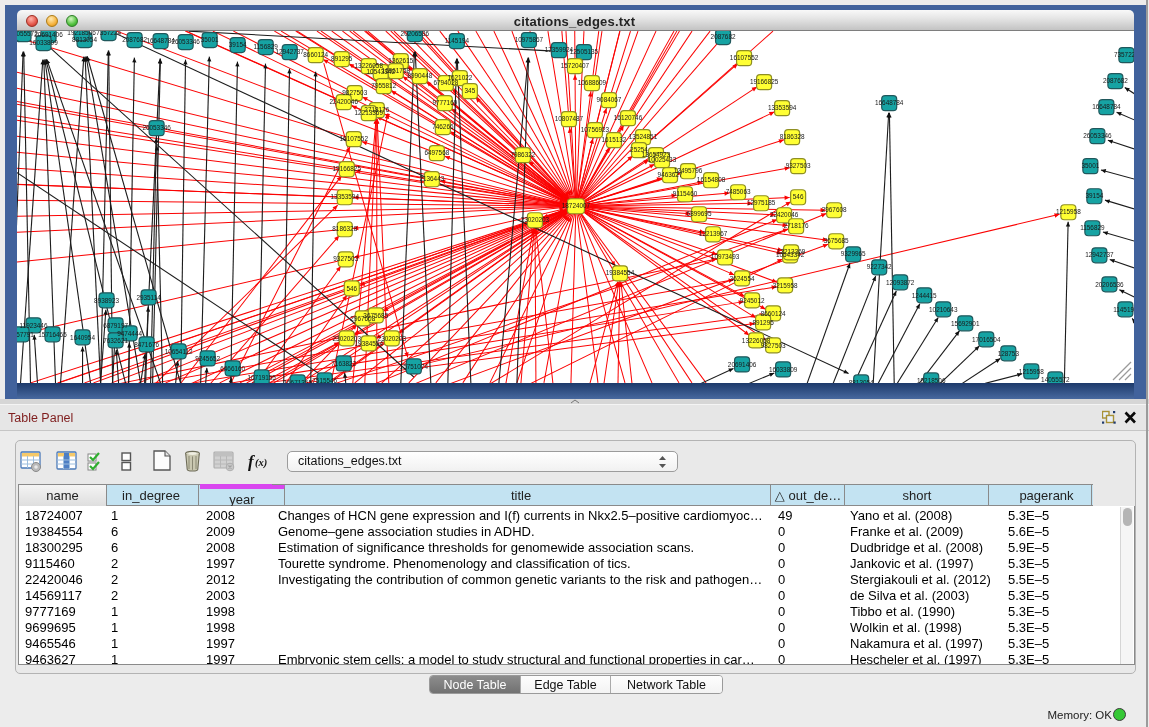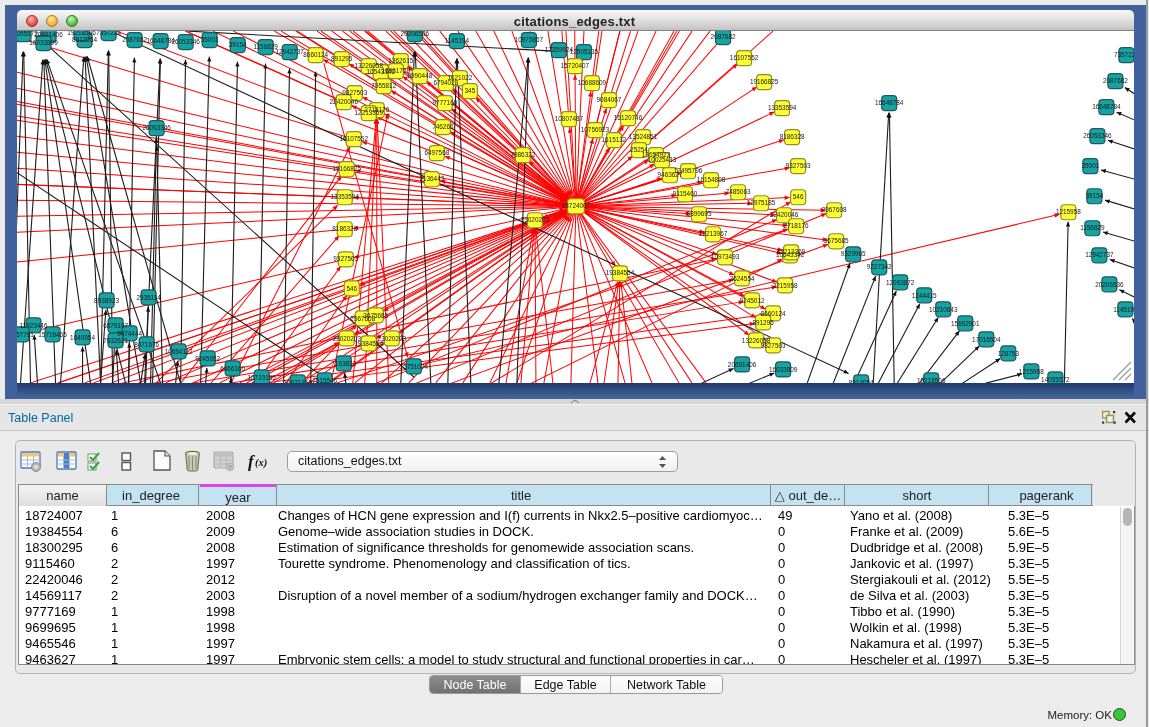--- a/index.html
+++ b/index.html
@@ -754,21 +754,21 @@
       </g>
     </svg>
 </div>
 <div class="abs frbottom"></div>
 <div class="abs splitter">
     <svg width="10" height="5" style="position:absolute;left:570px;top:0">
       <path d="M1 4L5 1L9 4" fill="none" stroke="#777" stroke-width="1"></path>
     </svg>
   </div>
 <div class="abs tpbar">
-    <span style="position:absolute;left:8px;top:6px;font-size:12.5px;color:#0369a1">Table Panel</span>
+    <span style="position:absolute;left:8px;top:6px;font-size:12.5px;color:#7f1d1d">Table Panel</span>
 <svg width="15" height="15" style="position:absolute;left:1102px;top:5px">
       <rect x="0.5" y="1.5" width="6.5" height="6.5" fill="#e8f0fa" stroke="#a89136" stroke-width="1.4"></rect>
       <rect x="4.5" y="5.5" width="7" height="7" fill="#e8f0fa" stroke="#a89136" stroke-width="1.4"></rect>
       <rect x="11" y="1" width="2.2" height="2.2" fill="#1e3a6e"></rect>
       <rect x="0" y="11.5" width="2.2" height="2.2" fill="#1e3a6e"></rect>
       <rect x="11.5" y="11.5" width="2.2" height="2.2" fill="#1e3a6e"></rect>
     </svg>
 <svg width="13" height="13" style="position:absolute;left:1124px;top:6px">
       <path d="M1.5 1.5L11 11.5M11 1.5L1.5 11.5" stroke="#0a0a0a" stroke-width="2.6"></path>
     </svg>
@@ -829,40 +829,40 @@
 <text x="7" y="14" font-size="10.5" font-style="italic" font-weight="bold" font-family="Liberation Serif,serif">(x)</text>
 </g>
 </svg>
 <div class="abs combo">citations_edges.txt<svg width="9" height="14" style="position:absolute;right:10px;top:3px">
       <path d="M1 5L4.5 1L8 5Z" fill="#555"></path>
       <path d="M1 9L4.5 13L8 9Z" fill="#555"></path>
     </svg></div>
 <div class="abs thead"></div>
 <div class="abs hcell" style="left:18px;width:89px;background:linear-gradient(#f4f4f4,#dedede);border-left:1px solid #8a8a8a;border-top:1px solid #8a8a8a">name</div>
 <div class="abs hcell" style="left:104px;width:95px;border-top:1px solid #8a8a8a">in_degree</div>
-<div class="abs hcell" style="left:200px;width:77px;border-top:3px solid #d946ef">year</div>
+<div class="abs hcell" style="left:200px;width:85px;border-top:5px solid #d946ef">year</div>
 <div class="abs hcell" style="left:272px;width:499px;border-top:1px solid #8a8a8a">title</div>
 <div class="abs hcell" style="left:772px;width:73px;border-top:1px solid #8a8a8a">△ out_de…</div>
 <div class="abs hcell" style="left:846px;width:143px;border-top:1px solid #8a8a8a">short</div>
 <div class="abs hcell" style="left:1002px;width:90px;border-top:1px solid #8a8a8a">pagerank</div>
 <div class="abs tbody">
     <div class="trow" style="top:1.5px">
 <span style="left:6px">18724007</span>
       <span style="left:92px">1</span>
       <span style="left:187px">2008</span>
       <span style="left:259px">Changes of HCN gene expression and I(f) currents in Nkx2.5–positive cardiomyoc…</span>
       <span style="left:759px">49</span>
       <span style="left:831px">Yano et al. (2008)</span>
       <span style="left:989px">5.3E–5</span>
     </div>
     <div class="trow" style="top:17.6px">
 <span style="left:6px">19384554</span>
       <span style="left:92px">6</span>
       <span style="left:187px">2009</span>
-      <span style="left:259px">Genome–wide association studies in DOCK.</span>
+      <span style="left:259px">Genome–gene association studies in ADHD.</span>
       <span style="left:759px">0</span>
       <span style="left:831px">Franke et al. (2009)</span>
       <span style="left:989px">5.6E–5</span>
     </div>
     <div class="trow" style="top:33.6px">
 <span style="left:6px">18300295</span>
       <span style="left:92px">6</span>
       <span style="left:187px">2008</span>
       <span style="left:259px">Estimation of significance thresholds for genomewide association scans.</span>
       <span style="left:759px">0</span>
@@ -875,29 +875,29 @@
       <span style="left:187px">1997</span>
       <span style="left:259px">Tourette syndrome. Phenomenology and classification of tics.</span>
       <span style="left:759px">0</span>
       <span style="left:831px">Jankovic et al. (1997)</span>
       <span style="left:989px">5.3E–5</span>
     </div>
     <div class="trow" style="top:65.7px">
 <span style="left:6px">22420046</span>
       <span style="left:92px">2</span>
       <span style="left:187px">2012</span>
+      <span style="left:259px">Investigating the contribution of common genetic variants to the risk and pathogen…</span>
       <span style="left:759px">0</span>
       <span style="left:831px">Stergiakouli et al. (2012)</span>
       <span style="left:989px">5.5E–5</span>
     </div>
     <div class="trow" style="top:81.8px">
 <span style="left:6px">14569117</span>
       <span style="left:92px">2</span>
       <span style="left:187px">2003</span>
-      <span style="left:259px">Disruption of a novel member of a sodium/hydrogen exchanger family and DOCK…</span>
       <span style="left:759px">0</span>
       <span style="left:831px">de Silva et al. (2003)</span>
       <span style="left:989px">5.3E–5</span>
     </div>
     <div class="trow" style="top:97.8px">
 <span style="left:6px">9777169</span>
       <span style="left:92px">1</span>
       <span style="left:187px">1998</span>
       <span style="left:759px">0</span>
       <span style="left:831px">Tibbo et al. (1990)</span>

